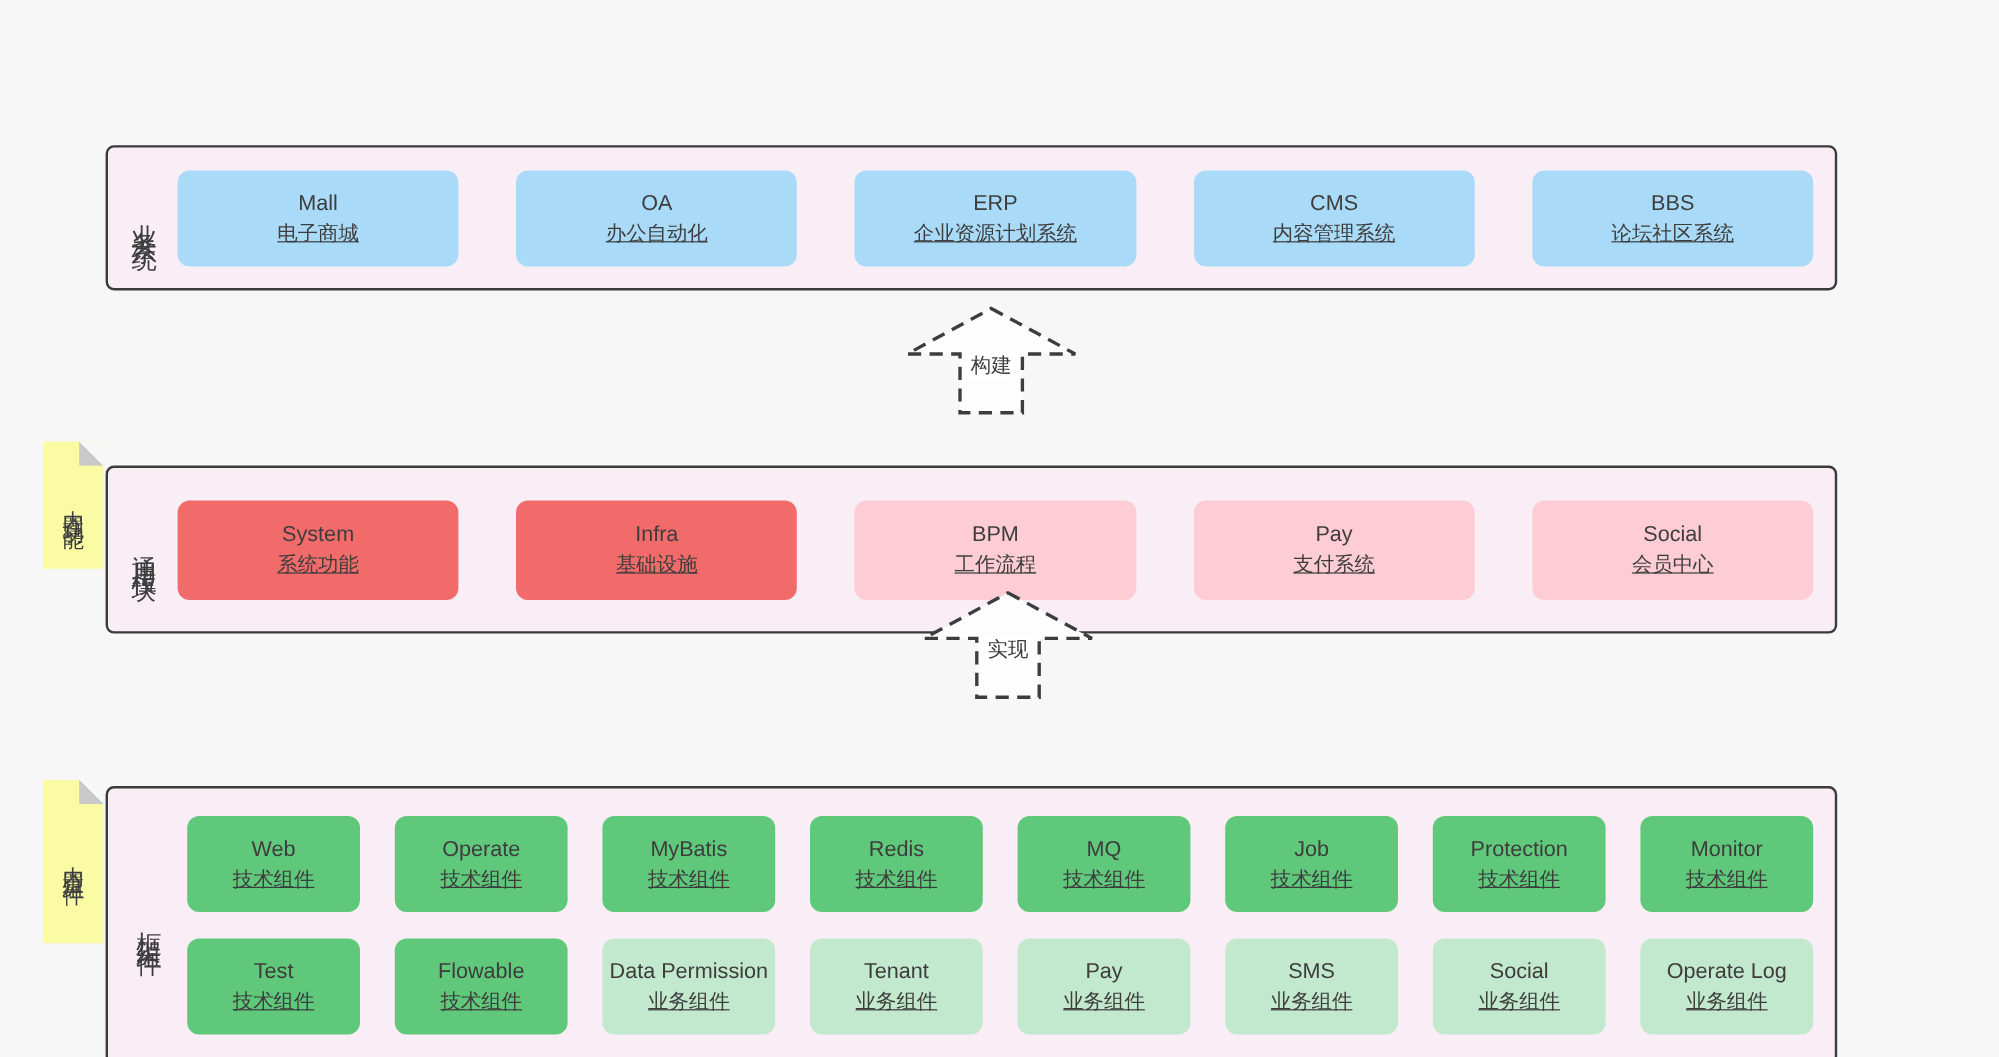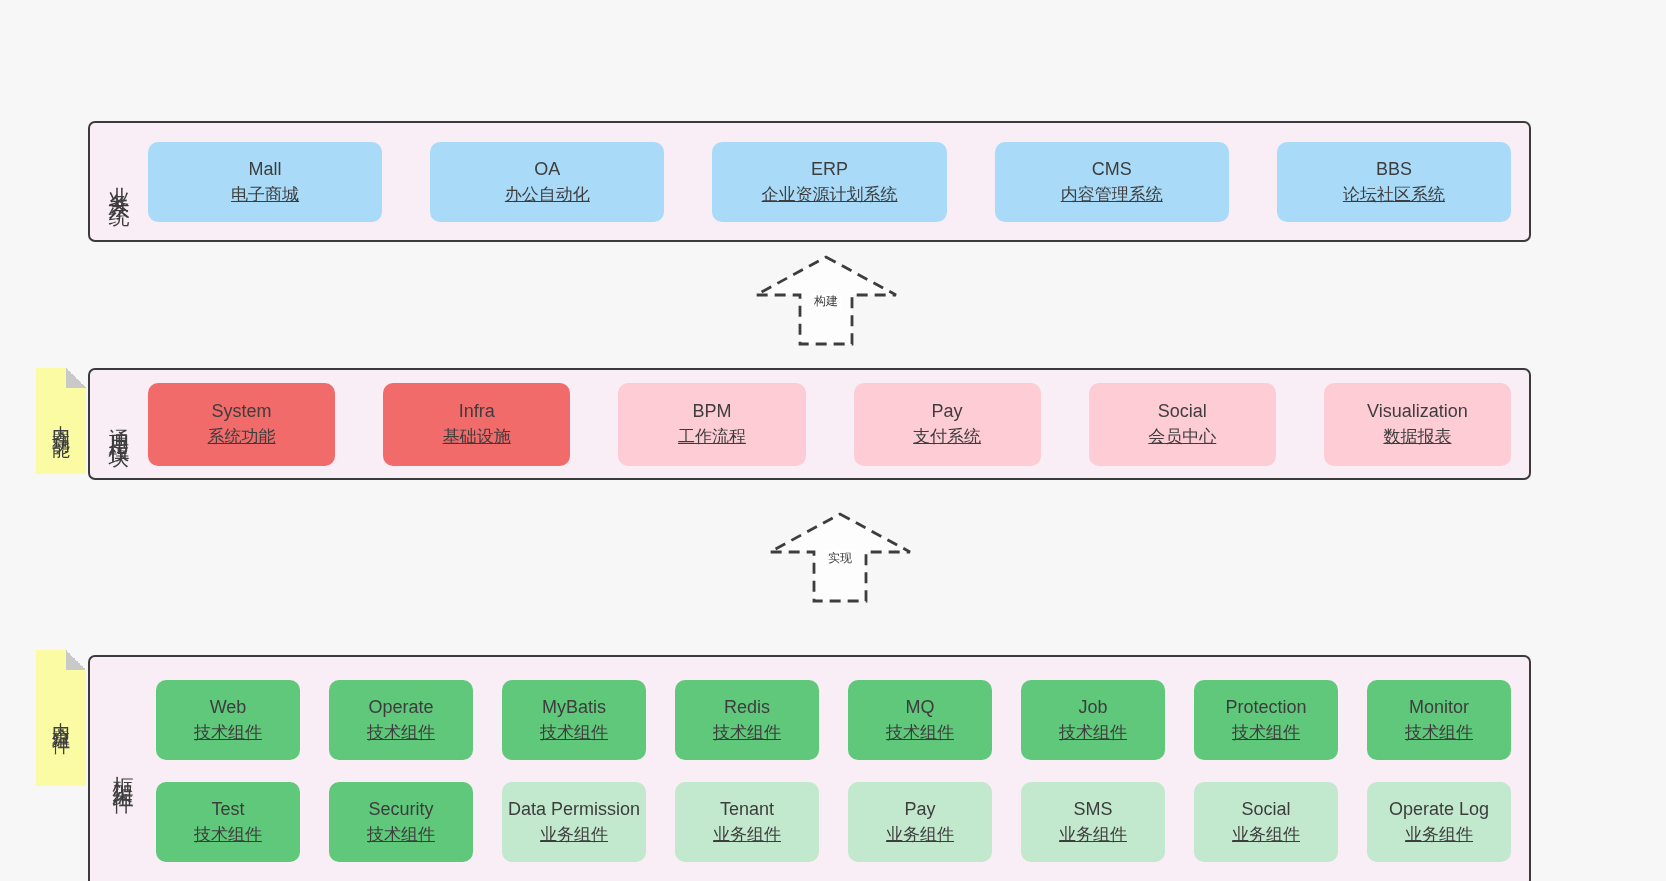--- a/index.html
+++ b/index.html
@@ -46,21 +46,21 @@
   }
   .tab::after{
     content:"";position:absolute;top:0;right:0;width:20px;height:20px;
     background:linear-gradient(225deg,var(--bg) 0 50%,var(--fold) 50% 100%);
   }
 
   .arrow{position:absolute;width:144px;height:92px;}
   .arrow svg{position:absolute;left:0;top:0;}
   .arrow-label{
     position:absolute;left:50%;top:38px;transform:translateX(-50%);
-    background:#ffffff;padding:0 3px;font-size:12px;white-space:nowrap;color:var(--text);font-family:Liberation Serif, serif;
+    background:#ffffff;padding:0 3px;font-size:17px;white-space:nowrap;color:var(--text);font-family:Liberation Serif, serif;
   }
 </style>
 </head>
 <body>
 
 <div class="canvas">
 
   <div class="section" style="top:121px;height:121px;">
     <div class="v-label">业务系统</div>
     <div class="boxes-col">
@@ -90,21 +90,21 @@
   </div>
 
   <div class="arrow" style="left:754px;top:255px;">
     <svg width="144" height="92" viewBox="0 0 144 92">
       <polygon points="72,2 142,40 98,40 98,89 46,89 46,40 2,40" fill="#fdfdfd" stroke="#3d3d3d" stroke-width="2.8" stroke-dasharray="11 7"></polygon>
     </svg>
     <span class="arrow-label">构建</span>
   </div>
 
   <div class="tab" style="top:368px;height:106px;">内置功能</div>
-  <div class="section" style="top:368px;height:112px;">
+  <div class="section" style="top:388px;height:140px;">
     <div class="v-label">通用模块</div>
     <div class="boxes-col">
       <div class="boxes-row">
           <div class="box h83 v-red">
             <div class="box-name">System</div>
             <div class="box-desc">系统功能</div>
           </div>
           <div class="box h83 v-red">
             <div class="box-name">Infra</div>
             <div class="box-desc">基础设施</div>
@@ -114,29 +114,25 @@
             <div class="box-desc">工作流程</div>
           </div>
           <div class="box h83 v-pink">
             <div class="box-name">Pay</div>
             <div class="box-desc">支付系统</div>
           </div>
           <div class="box h83 v-pink">
             <div class="box-name">Social</div>
             <div class="box-desc">会员中心</div>
           </div>
-          <div class="box h83 v-pink">
-            <div class="box-name">Visualization</div>
-            <div class="box-desc">数据报表</div>
-          </div>
         </div>
     </div>
   </div>
 
-  <div class="arrow" style="left:768px;top:512px;">
+  <div class="arrow" style="left:768px;top:492px;">
     <svg width="144" height="92" viewBox="0 0 144 92">
       <polygon points="72,2 142,40 98,40 98,89 46,89 46,40 2,40" fill="#fdfdfd" stroke="#3d3d3d" stroke-width="2.8" stroke-dasharray="11 7"></polygon>
     </svg>
     <span class="arrow-label">实现</span>
   </div>
 
   <div class="tab" style="top:650px;height:136px;">内置组件</div>
   <div class="section" style="top:613px;height:232px;margin-top:42px;">
     <div class="v-label" style="flex-basis:66px;">框架组件</div>
     <div class="boxes-col">
@@ -173,21 +169,21 @@
             <div class="box-name">Monitor</div>
             <div class="box-desc">技术组件</div>
           </div>
         </div>
       <div class="boxes-row tight">
           <div class="box h80 v-green">
             <div class="box-name">Test</div>
             <div class="box-desc">技术组件</div>
           </div>
           <div class="box h80 v-green">
-            <div class="box-name">Security</div>
+            <div class="box-name">Flowable</div>
             <div class="box-desc">技术组件</div>
           </div>
           <div class="box h80 v-light_green">
             <div class="box-name">Data Permission</div>
             <div class="box-desc">业务组件</div>
           </div>
           <div class="box h80 v-light_green">
             <div class="box-name">Tenant</div>
             <div class="box-desc">业务组件</div>
           </div>

